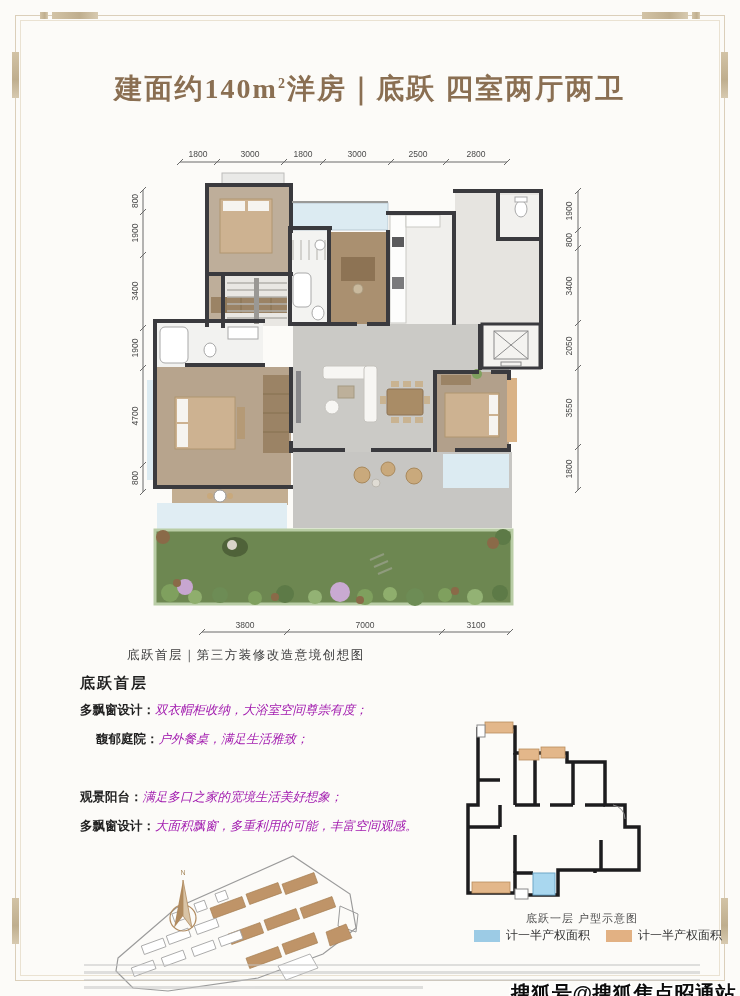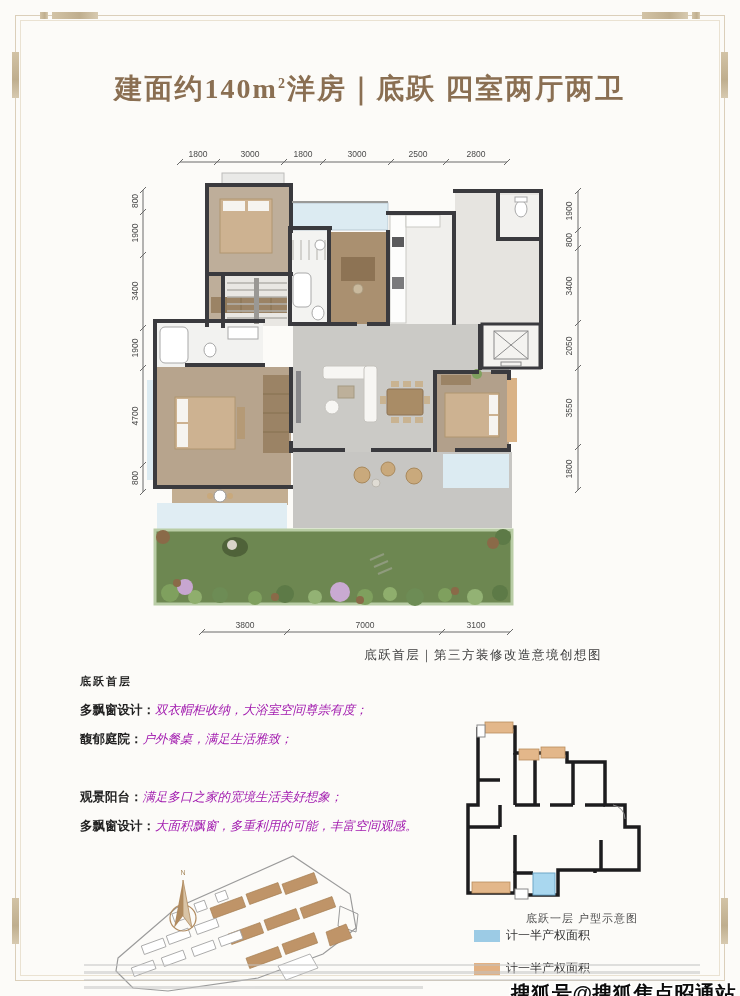--- a/index.html
+++ b/index.html
@@ -9,30 +9,30 @@
   .frame-outer{position:absolute;inset:15px;border:1px solid #dbcfba;pointer-events:none;}
   .frame-inner{position:absolute;inset:20px;border:1px solid #eae2d2;pointer-events:none;}
   .orn{position:absolute;background:linear-gradient(90deg,#d2c3a6,#bfae8e 60%,#d7cab0);}
   .orn.v{background:linear-gradient(180deg,#d2c3a6,#bfae8e 60%,#d7cab0);}
   
   .title{position:absolute;left:0;top:70px;width:740px;text-align:center;
          font-family:"Liberation Serif","DejaVu Serif",serif;font-size:28px;font-weight:700;
          color:#8a6f52;letter-spacing:2px;}
   .title sup{font-size:14px;}
   
-  .plan-caption{position:absolute;left:112px;top:647px;width:490px;text-align:right;
+  .plan-caption{position:absolute;left:127px;top:647px;width:490px;text-align:left;
                 font-size:12.5px;color:#3d3d3d;letter-spacing:1.5px;}
-  .desc-head{position:absolute;left:80px;top:674px;font-size:11px;font-weight:700;
+  .desc-head{position:absolute;left:80px;top:674px;font-size:15px;font-weight:700;
              color:#1f1f1f;letter-spacing:2px;}
   .desc-item{position:absolute;left:80px;font-size:12.5px;white-space:nowrap;}
   .desc-item .lbl{font-weight:700;color:#222;}
   .desc-item .txt{color:#a21caf;font-style:italic;}
   .schem-caption{position:absolute;left:477px;top:911px;width:210px;text-align:center;
                  font-size:11px;color:#4a4a4a;letter-spacing:1px;}
-  .legend{position:absolute;left:474px;top:927px;display:flex;gap:16px;align-items:center;flex-direction:column;}
+  .legend{position:absolute;left:474px;top:927px;display:flex;gap:16px;align-items:center;}
   .legend .item{display:flex;align-items:center;gap:6px;font-size:12px;color:#333;}
   .legend .sw{width:26px;height:12px;display:inline-block;}
   .sw-blue{background:#9ccbe5;}
   .sw-tan{background:#e2b183;}
   
   .disclaimer{position:absolute;left:84px;top:964px;width:616px;height:28px;opacity:.5;
     background:repeating-linear-gradient(180deg,#c2c2c2 0 2.5px,transparent 2.5px 7.5px);}
   .disclaimer:after{content:"";position:absolute;right:0;bottom:0;width:45%;height:8px;background:#fcfbf8;}
   
   .watermark{position:absolute;right:4px;top:980px;font-size:20px;font-weight:900;color:#0c0c0c;
@@ -266,21 +266,21 @@
         <text class="dimtxt" x="240" y="483" text-anchor="middle">7000</text>
         <text class="dimtxt" x="351" y="483" text-anchor="middle">3100</text>
       </g>
     </g>
   </svg>
 
   <div class="plan-caption">底跃首层｜第三方装修改造意境创想图</div>
 
   <div class="desc-head">底跃首层</div>
   <div class="desc-item" style="top:702px;"><span class="lbl">多飘窗设计：</span><span class="txt">双衣帽柜收纳，大浴室空间尊崇有度；</span></div>
-  <div class="desc-item" style="top:731px;"><span class="lbl">馥郁庭院：</span><span class="txt">户外餐桌，满足生活雅致；</span></div>
+  <div class="desc-item" style="top:731px;margin-left:16px;"><span class="lbl">馥郁庭院：</span><span class="txt">户外餐桌，满足生活雅致；</span></div>
   <div class="desc-item" style="top:789px;"><span class="lbl">观景阳台：</span><span class="txt">满足多口之家的宽境生活美好想象；</span></div>
   <div class="desc-item" style="top:818px;"><span class="lbl">多飘窗设计：</span><span class="txt">大面积飘窗，多重利用的可能，丰富空间观感。</span></div>
 
   <svg style="left:455px;top:705px;" width="210" height="205" viewBox="0 0 210 205">
     <g fill="none" stroke="#1c1c1e" stroke-width="3.5">
       <path d="M23,22 H60 V48 H112 V57 H150 V100 H170 V122 H184 V165 H103 V190 H60"></path>
       <path d="M23,22 V100 H13 V188 H60 V168 H78"></path>
       <path d="M60,48 V100 M80,52 V100 M118,57 V100 M23,75 H45"></path>
       <path d="M60,100 H85 M95,100 H118 M130,100 H150"></path>
       <path d="M13,122 H45 M45,100 V122 M60,130 V168 M146,135 V165 M140,165 V168"></path>

